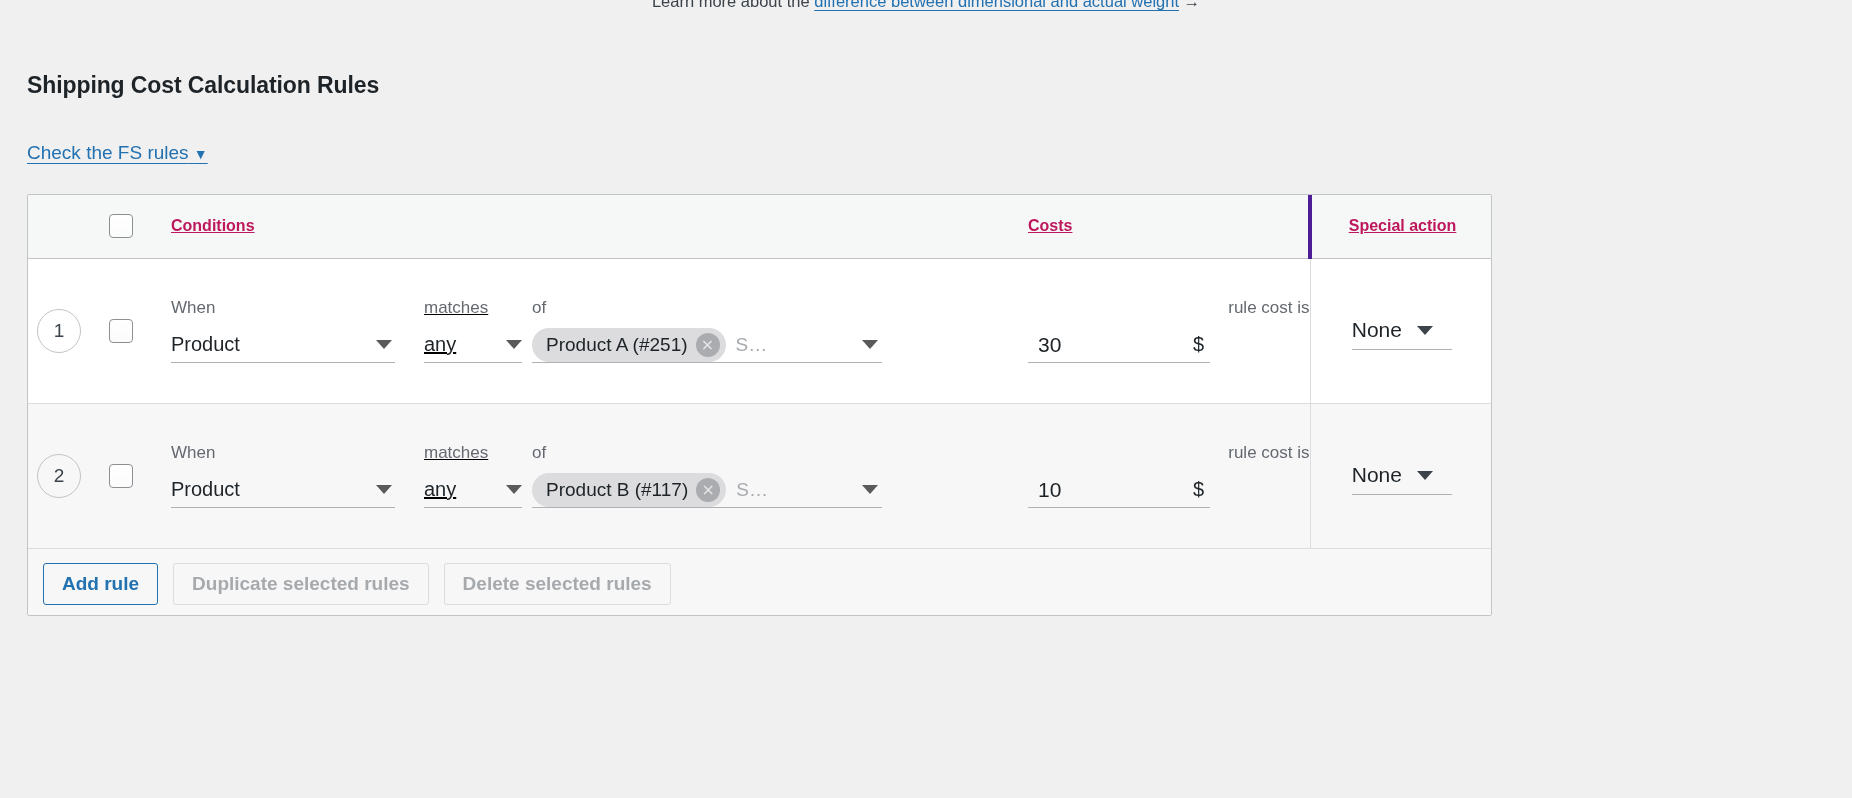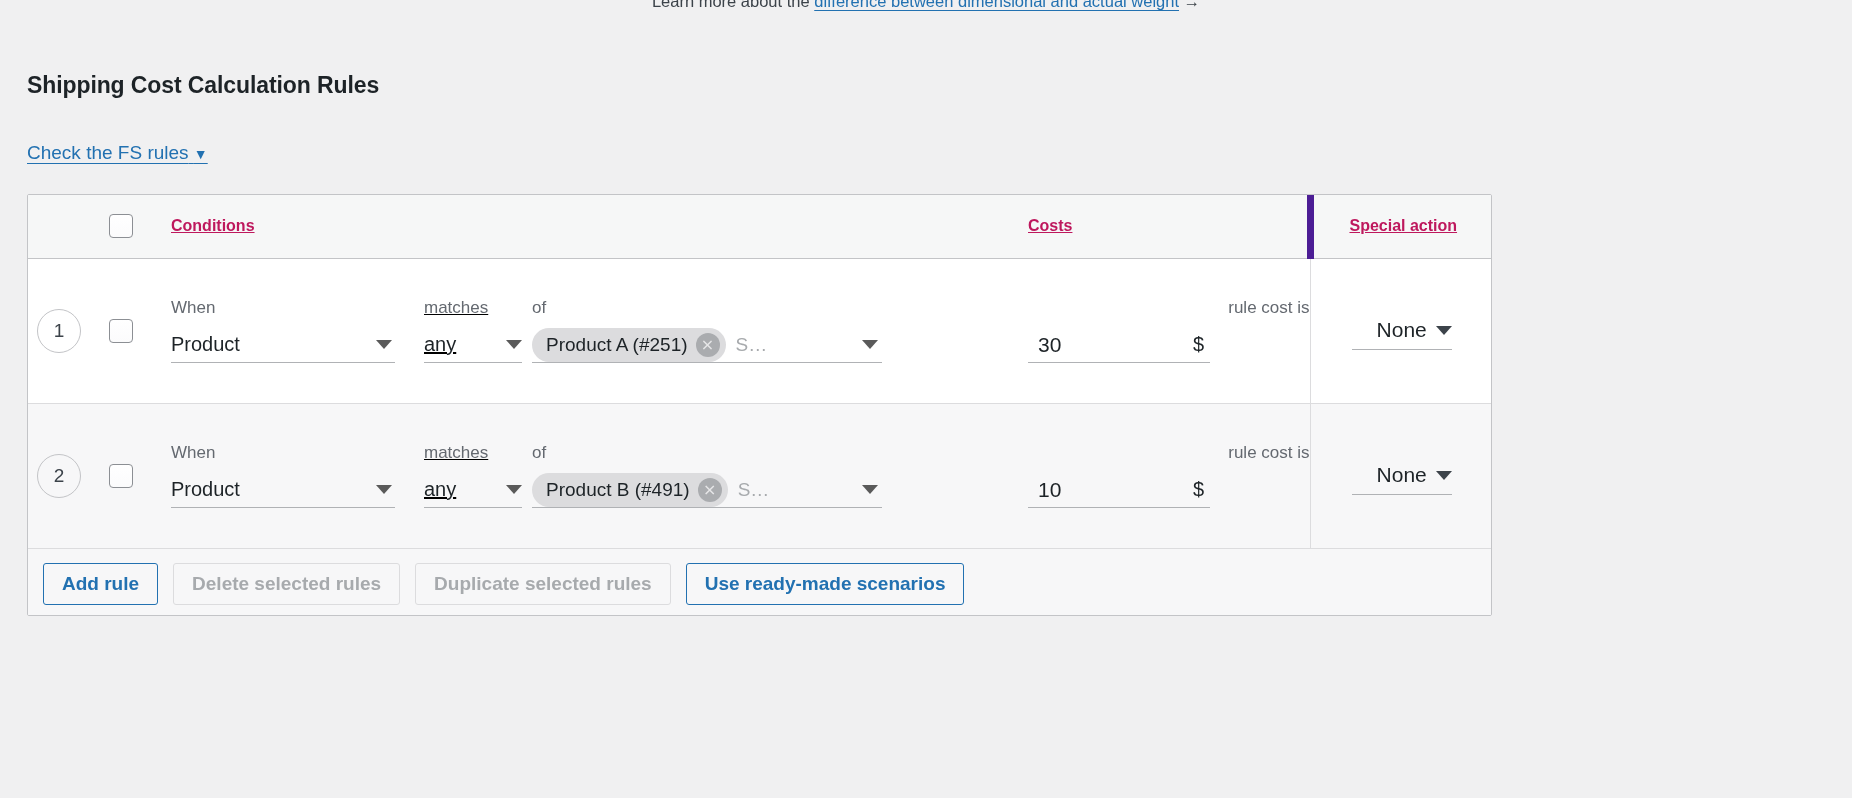--- a/index.html
+++ b/index.html
@@ -80,21 +80,21 @@
     font-weight: bold;
     color: #be185d;
     text-align: left;
     vertical-align: middle;
     text-decoration: underline;
   }
   th.th-cond { padding-left: 19px; }
   th.th-costs { padding-left: 18px; }
   th.th-action {
     text-align: center;
-    border-left: 7px solid #4c1d95;
+    border-left: 4px solid #4c1d95;
   }
 
   
   .cbx {
     width: 24px; height: 24px;
     border: 1px solid #8c8f94;
     border-radius: 4px;
     background: linear-gradient(#fff, #fbfbfc);
     display: inline-block;
     vertical-align: middle;
@@ -219,22 +219,22 @@
   .cost-cur { font-size: 20px; color: #1d2327; }
 
   
   .act-ctl {
     width: 100px;
     margin: 0 auto;
     border-bottom: 1px solid #b0b2b5;
     height: 38px;
     display: flex;
     align-items: center;
-    justify-content: flex-end;
-    gap: 9px;
+    justify-content: flex-start;
+    gap: 15px;
   }
   .act-val { font-size: 21px; color: #1d2327; }
   .act-caret {
     width: 0; height: 0;
     border-left: 8px solid transparent;
     border-right: 8px solid transparent;
     border-top: 9px solid #3c434a;
   }
 
   
@@ -367,21 +367,21 @@
               <span class="lbl">matches</span>
               <div class="ctl">
                 <span class="val">any</span>
                 <span class="caret-dn"></span>
               </div>
             </div>
             <div class="fld f-of">
               <span class="lbl">of</span>
               <div class="ctl">
                 <span class="chip">
-                  <span class="chip-label">Product B (#491)</span>
+                  <span class="chip-label">Product B (#117)</span>
                   <span class="chip-x">×</span>
                 </span>
                 <span class="ph">S…</span>
                 <span class="caret-dn"></span>
               </div>
             </div>
           </div>
         </td>
         <td>
           <div class="cost-wrap">
@@ -397,17 +397,16 @@
             <span class="act-val">None</span>
             <span class="act-caret"></span>
           </div>
         </td>
       </tr>
     </tbody>
   </table>
 
   <div class="btn-bar">
     <div class="btn primary">Add rule</div>
+    <div class="btn disabled">Duplicate selected rules</div>
     <div class="btn disabled">Delete selected rules</div>
-    <div class="btn disabled">Duplicate selected rules</div>
-    <div class="btn primary">Use ready-made scenarios</div>
   </div>
 </div>
 
 </body></html>

